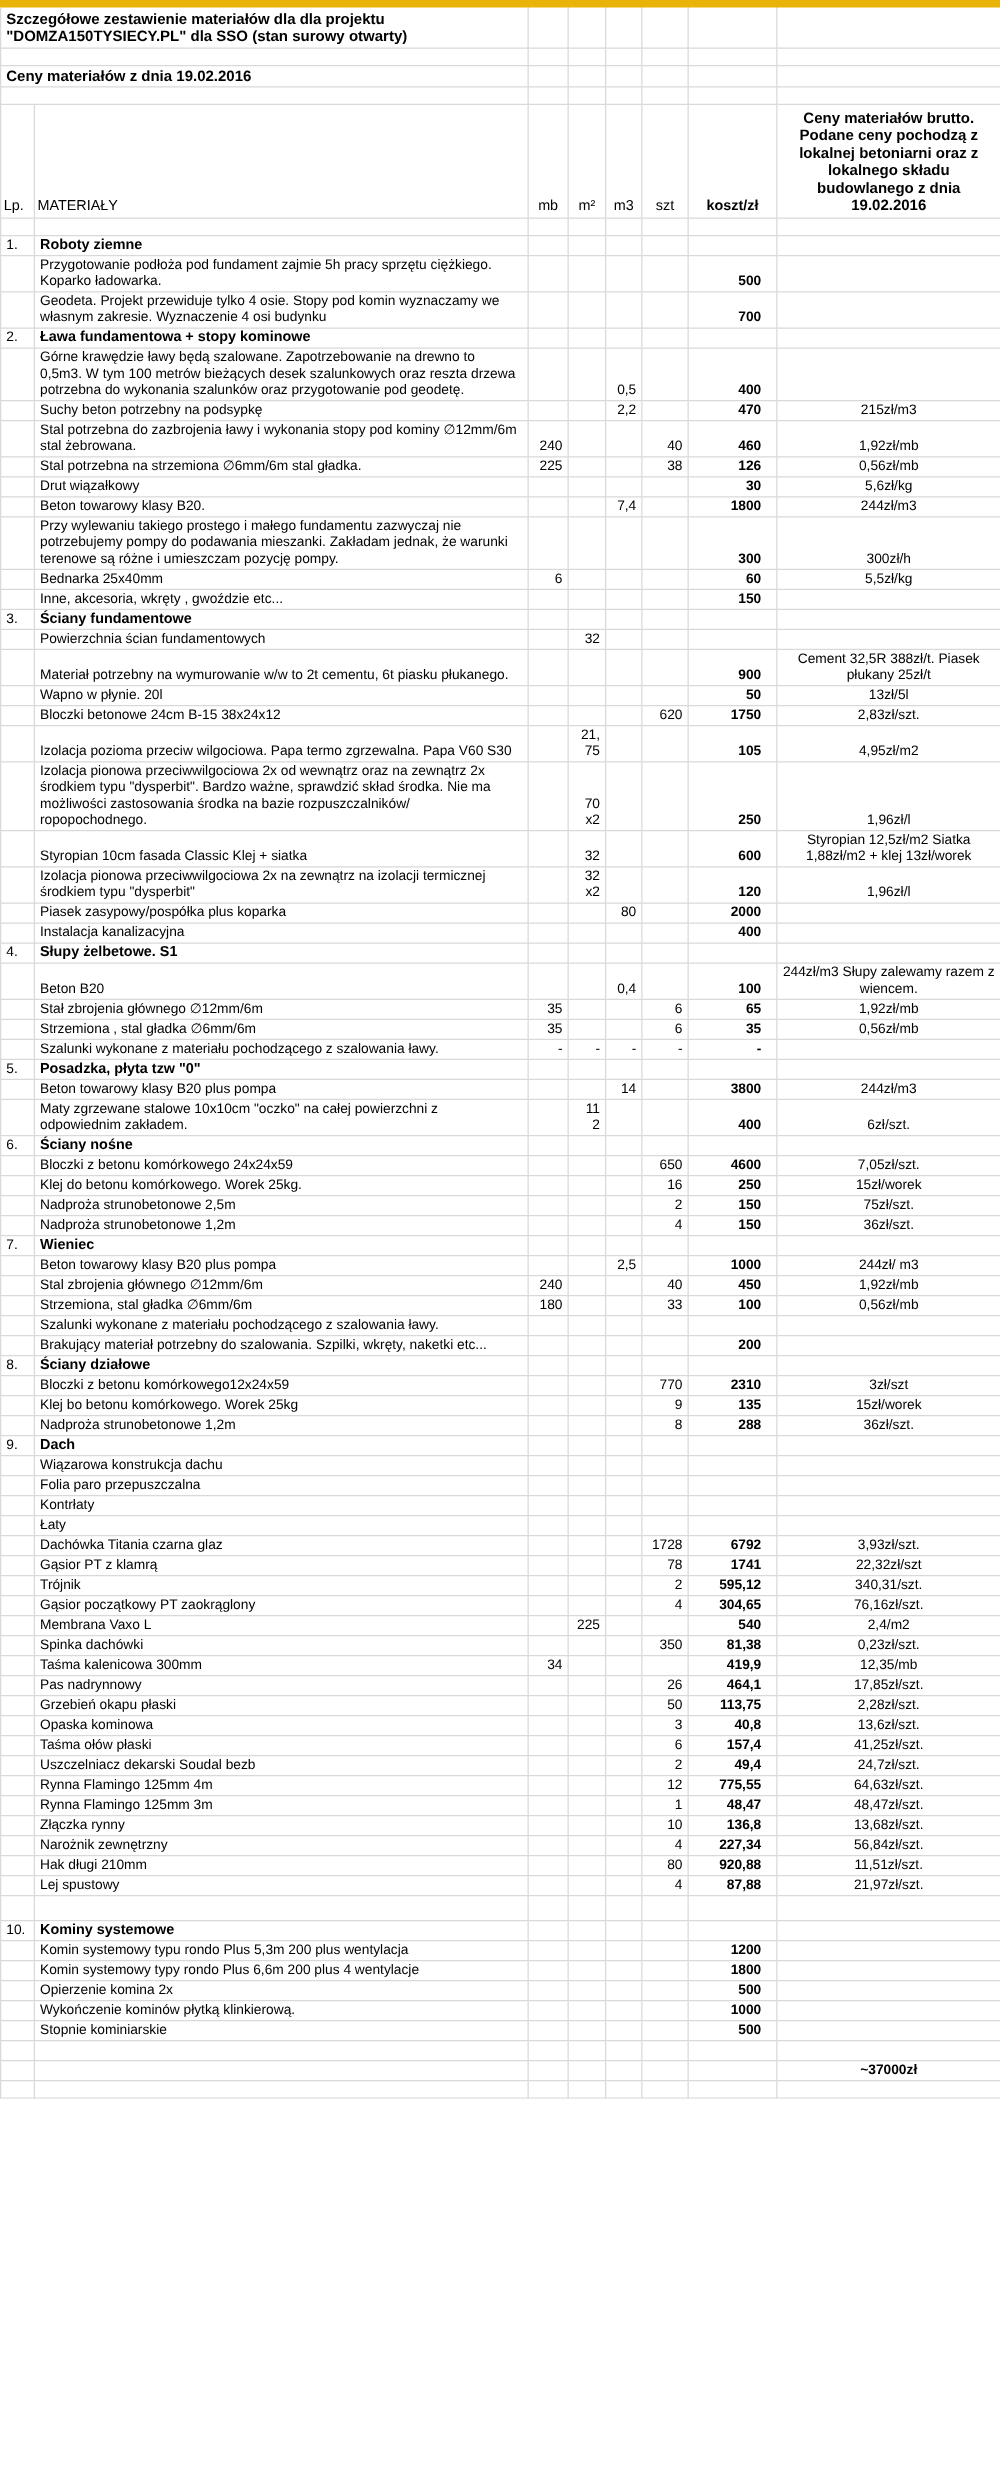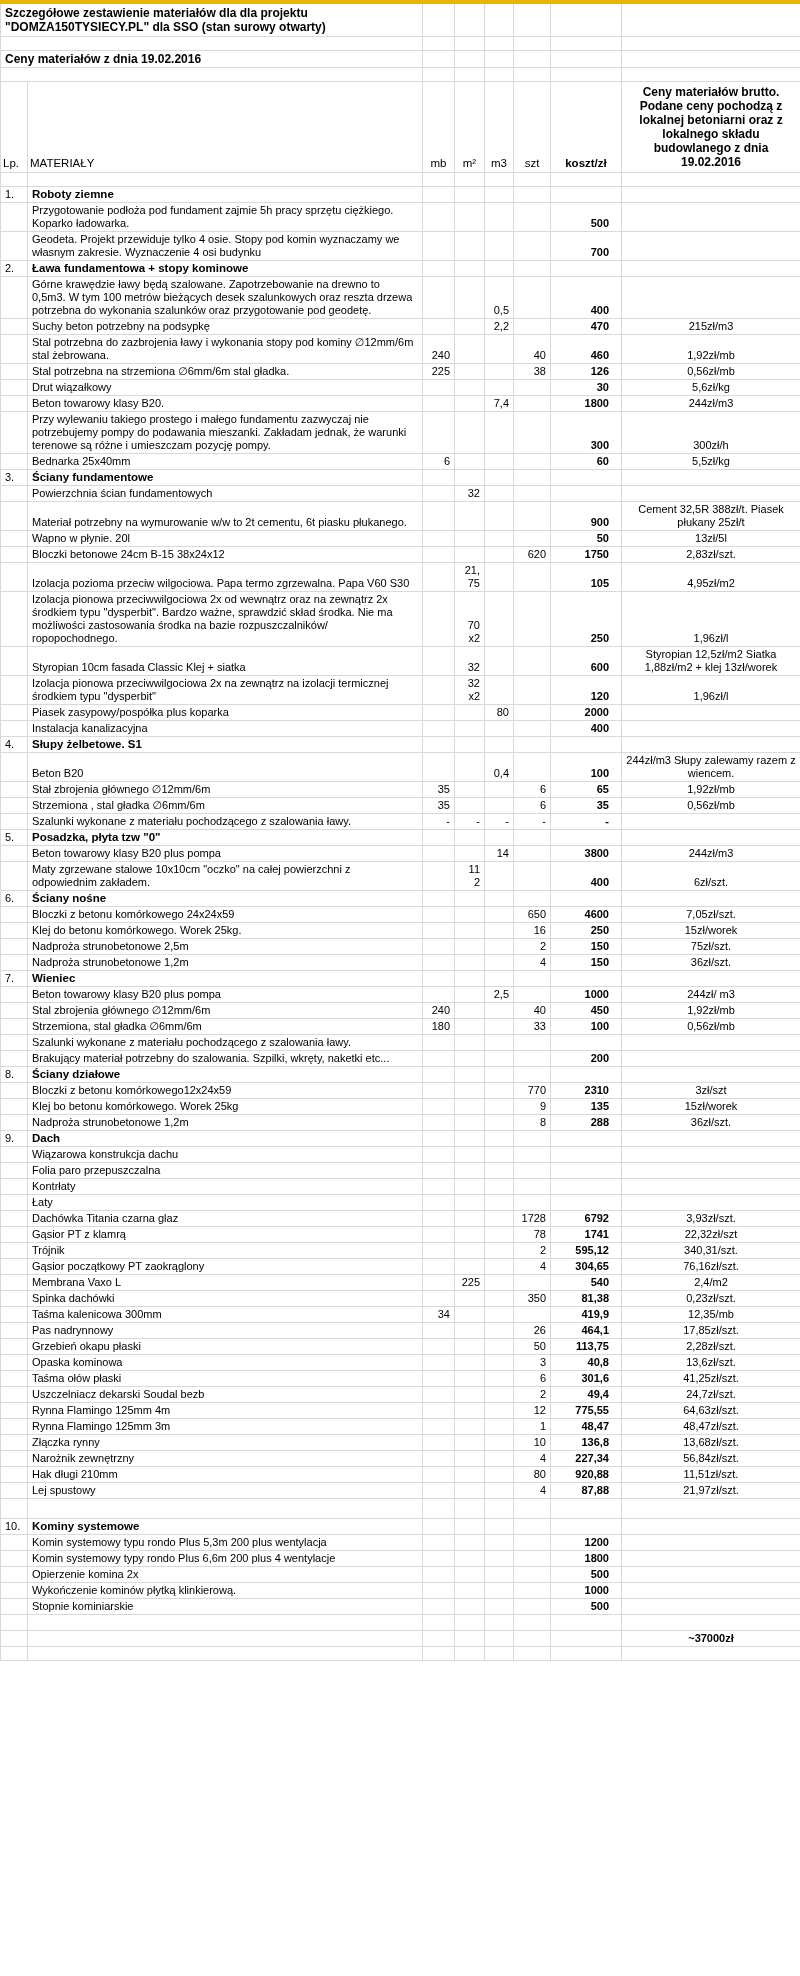--- a/index.html
+++ b/index.html
@@ -1,17 +1,17 @@
 <!DOCTYPE html>
 <html><head>
 <meta charset="utf-8">
 <style>
   html,body{margin:0;padding:0;background:#ffffff;}
   body{width:800px;font-family:"Liberation Sans",sans-serif;color:#000;}
-  table{border-collapse:collapse;table-layout:fixed;width:800px;border-top:4px solid #eab308;}
+  table{border-collapse:collapse;table-layout:fixed;width:800px;border-top:6px solid #eab308;}
   td{border:1px solid #d9d9d9;vertical-align:bottom;font-size:11px;line-height:13px;
      padding:1px 2px 1px 2px;overflow:hidden;word-wrap:break-word;}
   td.lp{padding-left:4px;}
   td.mat{padding-left:4px;padding-right:6px;}
   td.sec{font-weight:bold;font-size:11.5px;}
   td.num{text-align:right;padding-right:4px;white-space:pre-line;}
   td.koszt{text-align:right;font-weight:bold;padding-right:12px;}
   td.price{text-align:center;padding-left:4px;padding-right:4px;}
   td.bold{font-weight:bold;}
   tr.blank td{height:11px;}
@@ -210,20 +210,30 @@
         <td class="lp"></td>
         <td class="mat">Bednarka 25x40mm</td>
         <td class="num">6</td>
         <td class="num"></td>
         <td class="num"></td>
         <td class="num"></td>
         <td class="koszt">60</td>
         <td class="price">5,5zł/kg</td>
       </tr>
       <tr>
+        <td class="lp"></td>
+        <td class="mat">Inne, akcesoria, wkręty , gwoździe etc...</td>
+        <td class="num"></td>
+        <td class="num"></td>
+        <td class="num"></td>
+        <td class="num"></td>
+        <td class="koszt">150</td>
+        <td class="price"></td>
+      </tr>
+      <tr>
         <td class="lp">3.</td>
         <td class="mat sec">Ściany fundamentowe</td>
         <td class="num"></td>
         <td class="num"></td>
         <td class="num"></td>
         <td class="num"></td>
         <td class="koszt"></td>
         <td class="price"></td>
       </tr>
       <tr>
@@ -710,21 +720,21 @@
         <td class="koszt">40,8</td>
         <td class="price">13,6zł/szt.</td>
       </tr>
       <tr>
         <td class="lp"></td>
         <td class="mat">Taśma ołów płaski</td>
         <td class="num"></td>
         <td class="num"></td>
         <td class="num"></td>
         <td class="num">6</td>
-        <td class="koszt">301,6</td>
+        <td class="koszt">157,4</td>
         <td class="price">41,25zł/szt.</td>
       </tr>
       <tr>
         <td class="lp"></td>
         <td class="mat">Uszczelniacz dekarski Soudal bezb</td>
         <td class="num"></td>
         <td class="num"></td>
         <td class="num"></td>
         <td class="num">2</td>
         <td class="koszt">49,4</td>

